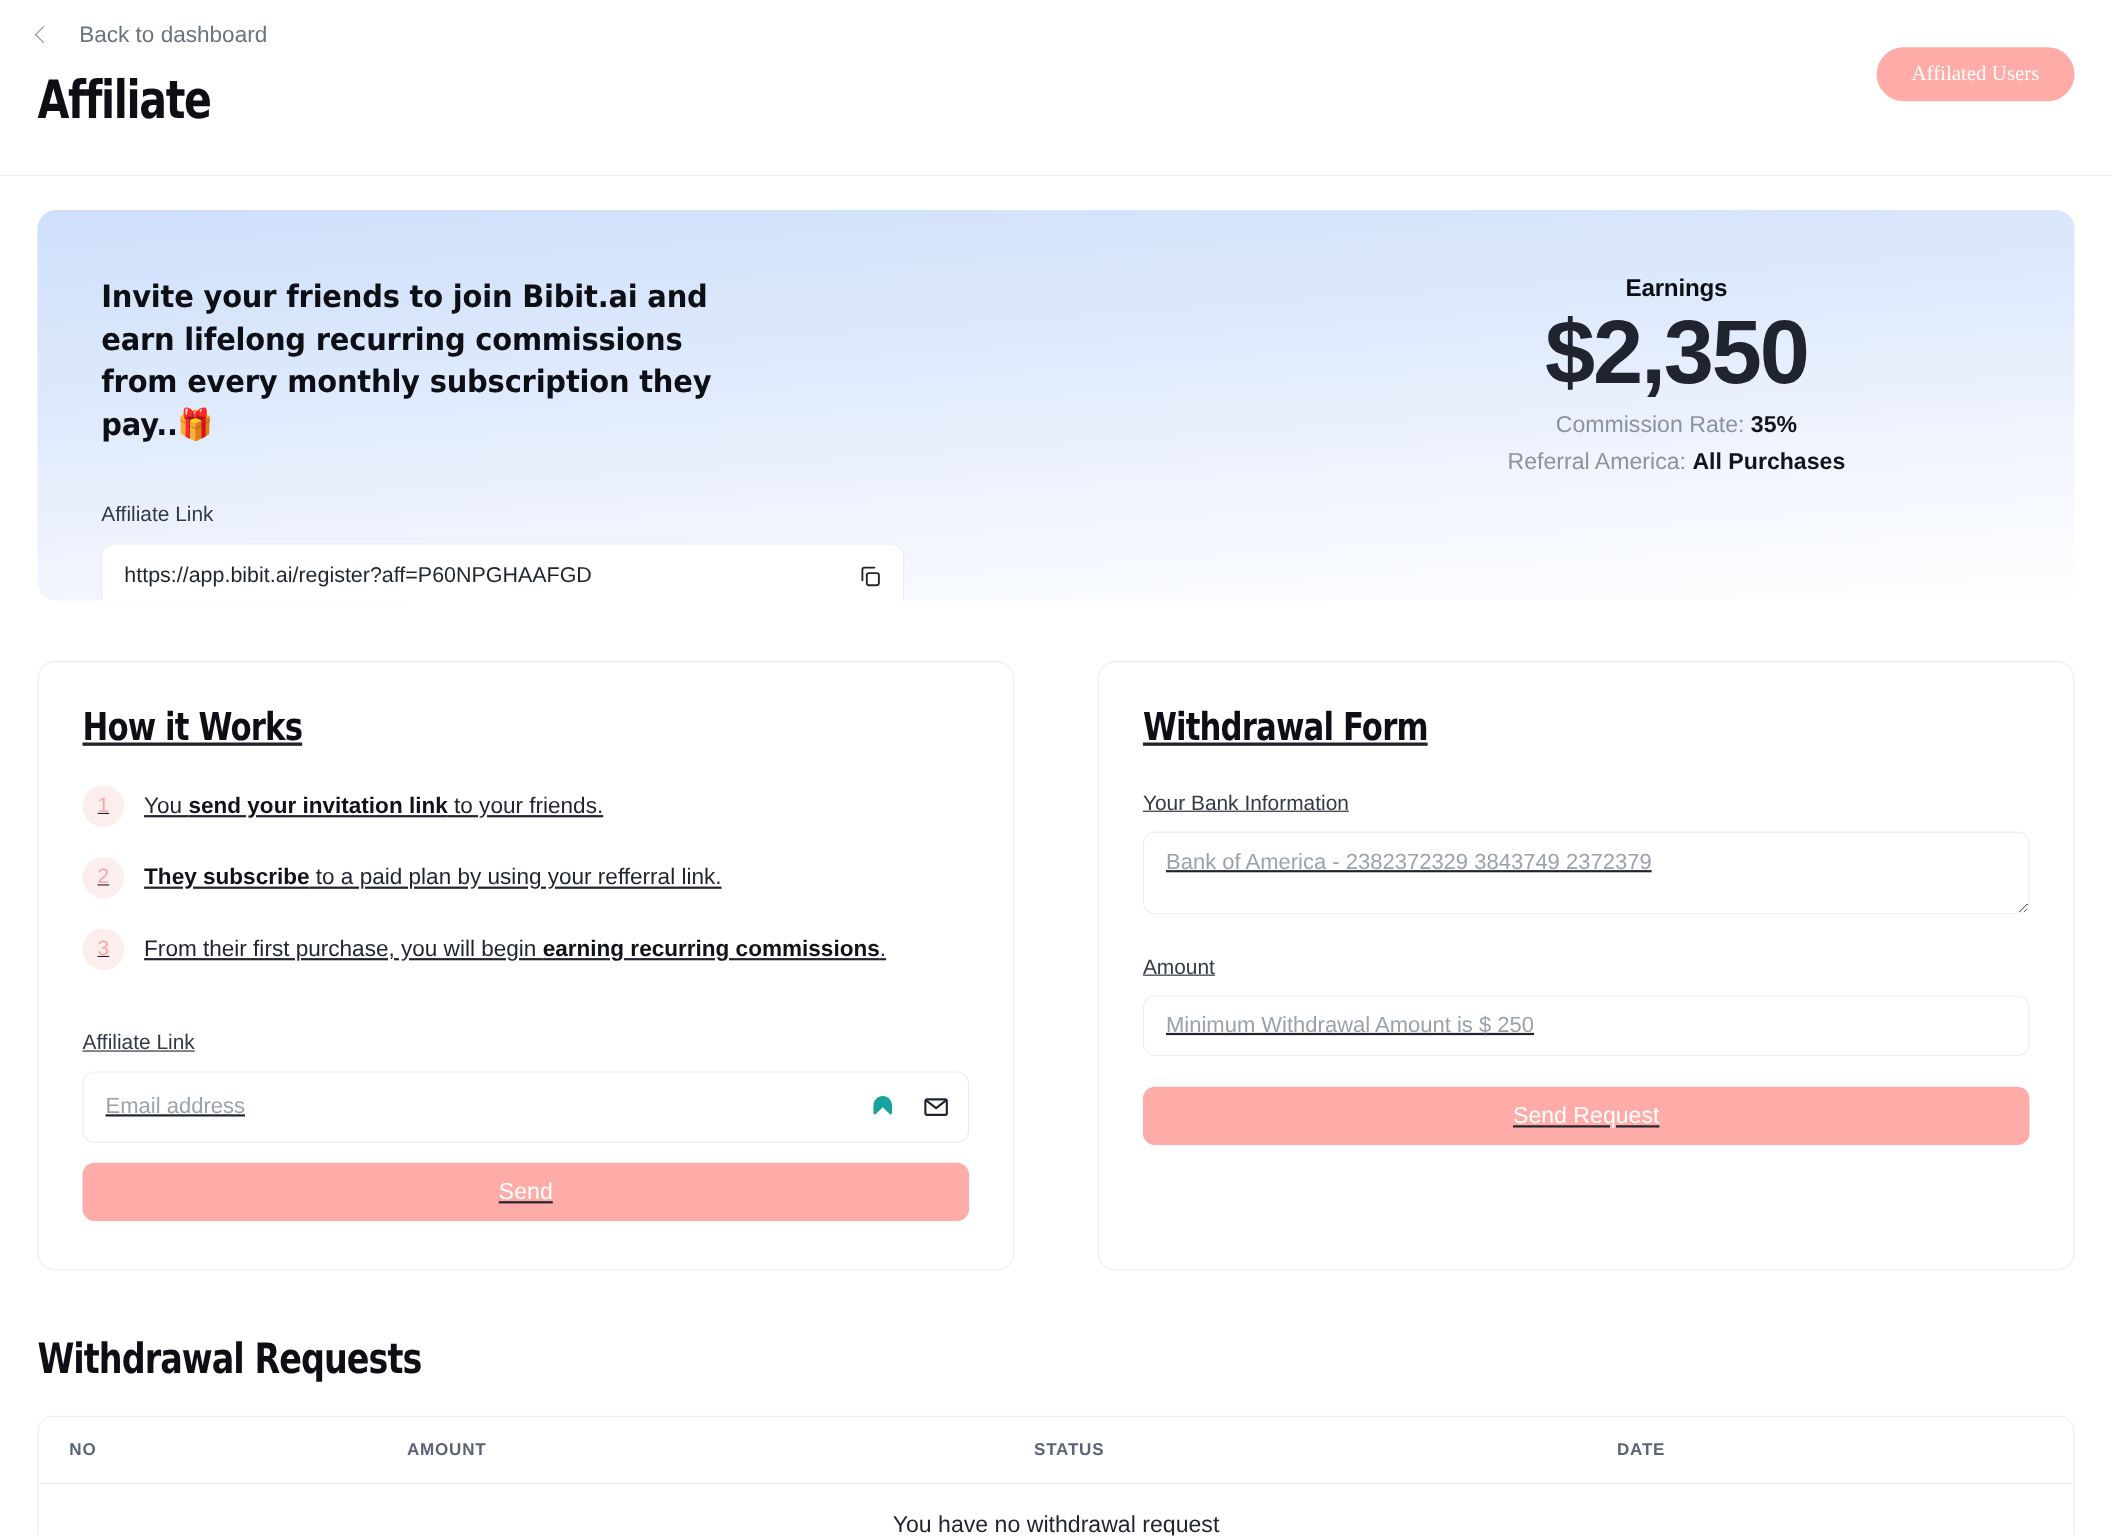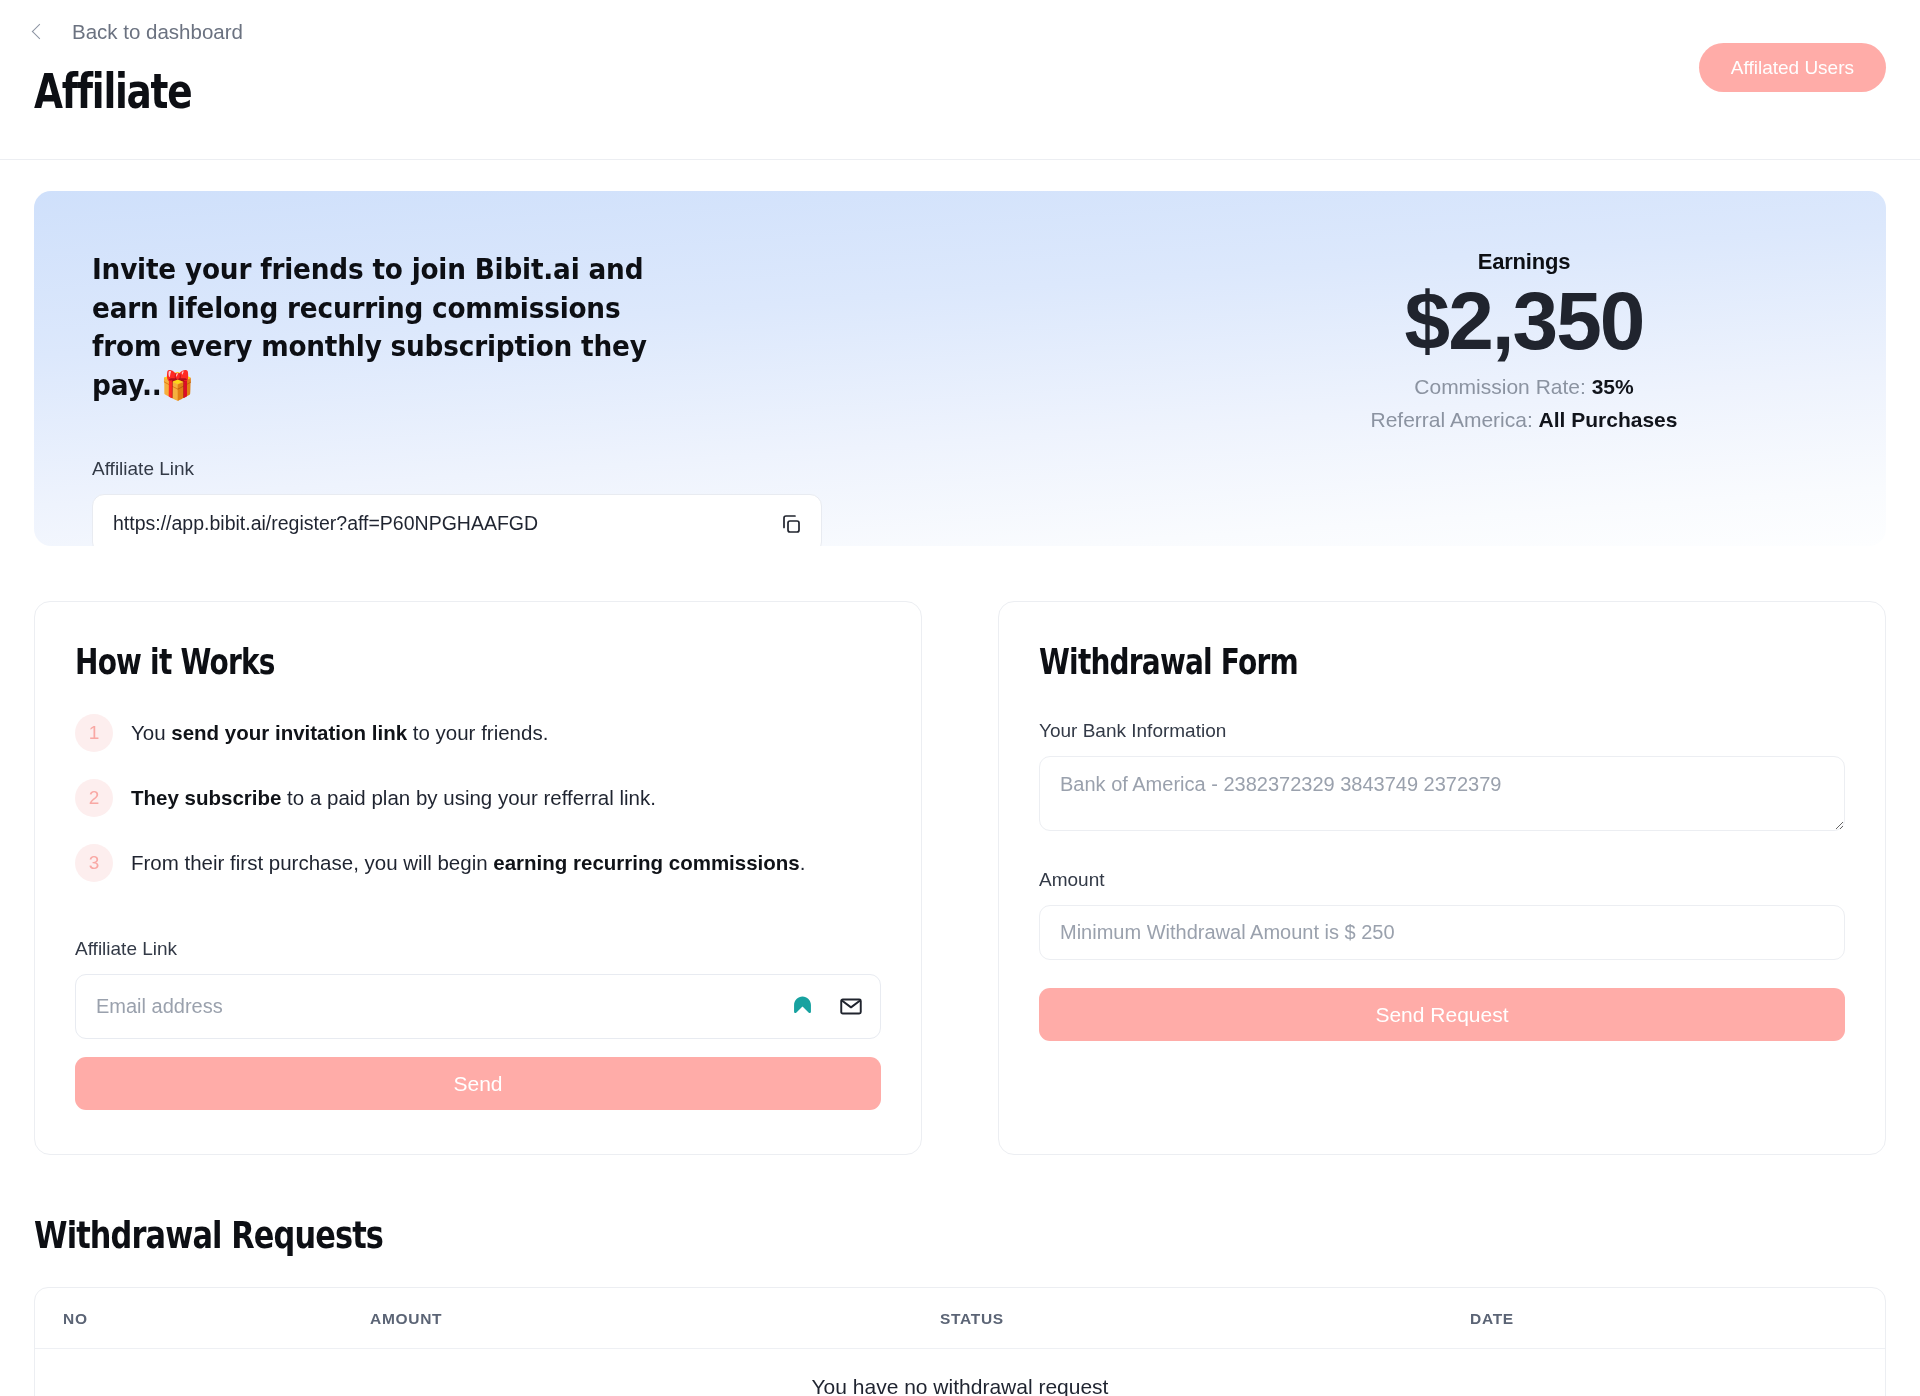--- a/index.html
+++ b/index.html
@@ -50,21 +50,21 @@
   }
   .affiliated-users-btn {
     position: absolute;
     top: 43px;
     right: 34px;
     background: #ffaca8;
     color: #ffffff;
     border: none;
     border-radius: 999px;
     font-size: 19px;
-    font-family: Liberation Sans, sans-serif;
+    font-family: Liberation Serif, serif;
     padding: 15px 32px;
     cursor: pointer;
     line-height: 1;
   }
 
   
   .content { padding: 0 34px; }
 
   .banner {
     position: relative;
@@ -143,20 +143,21 @@
     color: #8b93a1;
   }
   .earnings-meta b { color: #11141b; font-weight: 700; }
   .earnings-meta + .earnings-meta { margin-top: 9px; }
 
   
   .cards-row {
     display: flex;
     gap: 76px;
     margin-top: 55px;
+    text-decoration: underline;
   }
   .card {
     flex: 1;
     border: 1px solid #eceef2;
     border-radius: 16px;
     background: #ffffff;
     padding: 40px 40px 44px 40px;
   }
   .card-title {
     font-family: "DejaVu Sans", sans-serif;

